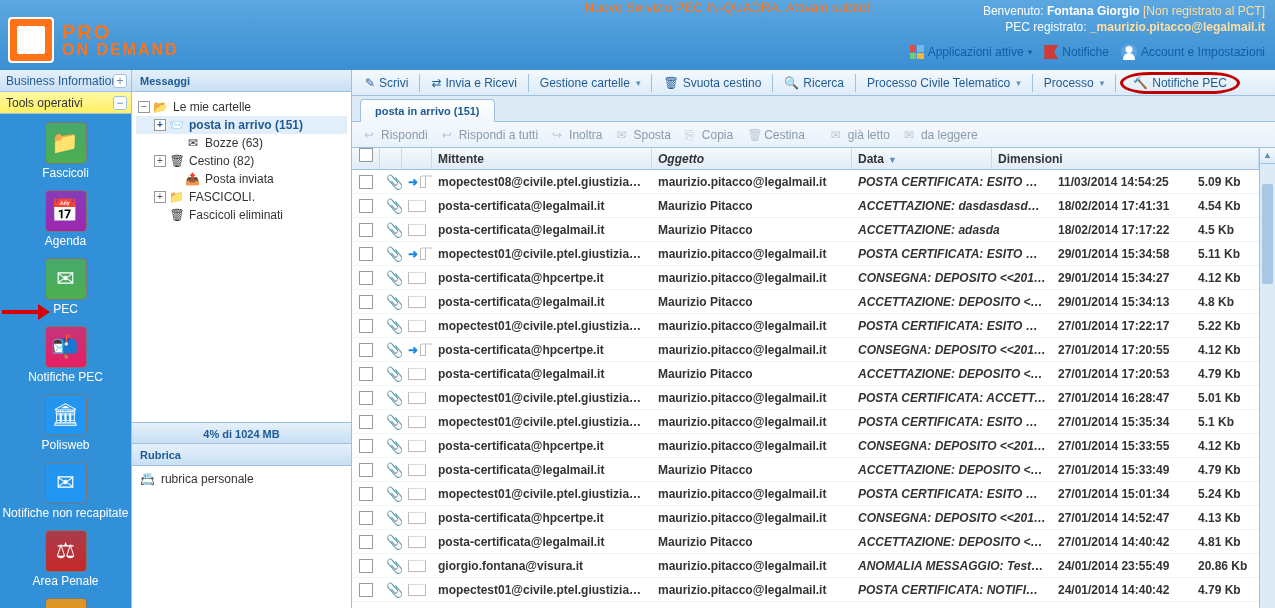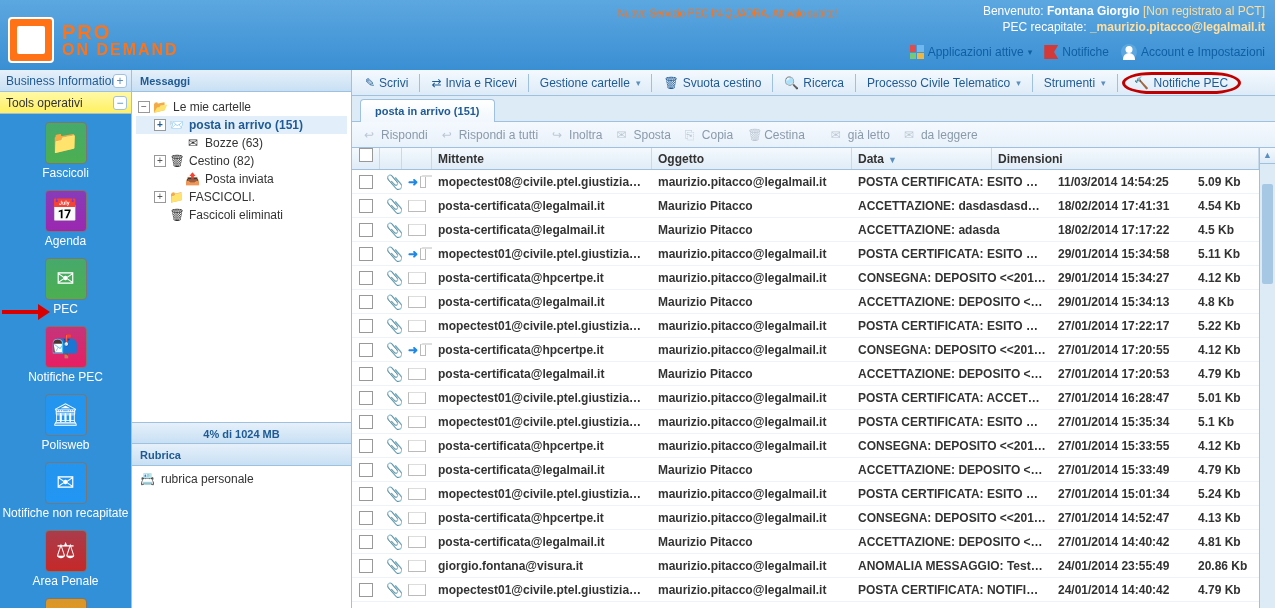--- a/index.html
+++ b/index.html
@@ -6,21 +6,21 @@
 body { width: 1275px; height: 608px; background: #fff; overflow: hidden; }
 
 
 .header { height: 70px; background: linear-gradient(to bottom, #5CA7E0, #3A8FD3); display: flex; position: relative; }
 .logo { width: 180px; height: 80px; display: flex; align-items: center; padding-left: 8px; }
 .logo-box { width: 46px; height: 46px; background: #FF7316; border: 2px solid #fff; border-radius: 4px; display: flex; align-items: center; justify-content: center; margin-right: 8px; }
 .logo-inner { width: 28px; height: 28px; background: #fff; border-radius: 2px; }
 .logo-text { display: flex; flex-direction: column; line-height: 1; }
 .logo-pro { color: #FF7316; font-weight: bold; font-size: 20px; letter-spacing: 2px; height: 20px; }
 .logo-ondemand { color: #FF7316; font-weight: bold; font-size: 16px; letter-spacing: 2px; }
-.header-center { flex: 1; text-align: center; color: #FF7316; font-size: 10px; padding-top: 8px; }
+.header-center { flex: 1; text-align: center; color: #FF7316; font-size: 13px; padding-top: 0; }
 .header-right { position: absolute; right: 10px; top: 4px; text-align: right; color: #fff; font-size: 11px; }
 .header-right a { color: #FFDE9E; text-decoration: none; }
 .header-right .line { margin-bottom: 2px; }
 .header-menu { position: absolute; right: 10px; top: 44px; display: flex; align-items: center; gap: 12px; }
 .hm-item { display: flex; align-items: center; gap: 4px; color: #0F5FA4; font-size: 11px; cursor: pointer; }
 .hm-apps-icon { width: 14px; height: 14px; display: grid; grid-template-columns: 1fr 1fr; gap: 1px; }
 .hm-apps-icon span { background: #E04C4C; }
 .hm-apps-icon span:nth-child(2){background:#6FB8F0;} .hm-apps-icon span:nth-child(3){background:#76C776;} .hm-apps-icon span:nth-child(4){background:#F0B740;}
 .hm-flag { width: 14px; height: 14px; background: #D23A3A; clip-path: polygon(0 0, 100% 0, 70% 50%, 100% 100%, 0 100%); }
 .hm-person { width: 16px; height: 16px; border-radius: 50%; background: #5CA7E0; position: relative; }
@@ -66,21 +66,21 @@
 .mtb-btn{display:flex;align-items:center;gap:3px;padding:2px 6px;font-size:11px;color:#8A9AAA;cursor:pointer;}
 .mtb-btn .ic{opacity:.5;}
 
 .grid-hdr { height:22px;background:linear-gradient(to bottom,#F4F9FE,#E0ECF7);border-bottom:1px solid #A0C0E0;display:flex;font-size:11px;color:#333;}
 .gh-cell{border-right:1px solid #C8DAE9;padding:0 6px;line-height:22px;white-space:nowrap;overflow:hidden;}
 .col-chk{width:28px;text-align:center;}
 .col-att{width:22px;text-align:center;}
 .col-env{width:30px;text-align:center;}
 .col-mit{width:220px;font-weight:bold;}
 .col-dest{width:200px;font-weight:bold;}
-.col-ogg{width:200px;font-weight:bold;}
+.col-ogg{width:200px;font-weight:bold;font-style:italic;}
 .col-data{width:140px;font-weight:bold;position:relative;}
 .col-dim{flex:1;font-weight:bold;}
 .sort-ind{color:#5B8FBF;font-size:9px;margin-left:4px;}
 
 .grid-body{flex:1;overflow-y:auto;background:#fff;}
 .row{height:24px;display:flex;align-items:center;font-size:12px;color:#333;border-bottom:1px solid #EEF3F8;}
 .r-cell{padding:0 6px;white-space:nowrap;overflow:hidden;text-overflow:ellipsis;}
 .chk{width:14px;height:14px;border:1px solid #999;background:#fff;margin:0 auto;cursor:pointer;}
 .clip{color:#888;font-size:14px;cursor:pointer;}
 .env-open{width:18px;height:12px;background:#fff;border:1px solid #BBB;position:relative;}
@@ -107,21 +107,21 @@
       <div class="logo-ondemand">ON DEMAND</div>
     </div>
   </div>
   <div class="header-center">Nuovo Servizio PEC IN-QUADRA. Attivalo subito!</div>
   <div class="header-right">
     <div class="line">
       <span>Benvenuto: </span><b>Fontana Giorgio</b>
       <a href="#">[Non registrato al PCT]</a>
     </div>
     <div class="line">
-      <span>PEC recapitate: </span><b><a href="#">_maurizio.pitacco@legalmail.it</a></b>
+      <span>PEC registrato: </span><b><a href="#">_maurizio.pitacco@legalmail.it</a></b>
     </div>
   </div>
   <div class="header-menu">
     <div class="hm-item">
       <span class="hm-apps-icon">
           <span></span>
           <span></span>
           <span></span>
           <span></span>
         </span>
@@ -277,21 +277,21 @@
       <div class="tb-btn">
           <span>🔍</span>
           <span>Ricerca</span>
         </div>
       <div class="tb-sep"></div>
       <div class="tb-btn tb-dd">
           <span>Processo Civile Telematico</span>
         </div>
       <div class="tb-sep"></div>
       <div class="tb-btn tb-dd">
-          <span>Strumenti</span>
+          <span>Processo</span>
         </div>
       <div class="tb-sep"></div>
       <div class="tb-btn notifiche-circle">
           <span>🔨</span>
           <span>Notifiche PEC</span>
         </div>
     </div>
 
     <div class="tab-bar">
       <div class="tab">posta in arrivo (151)</div>

